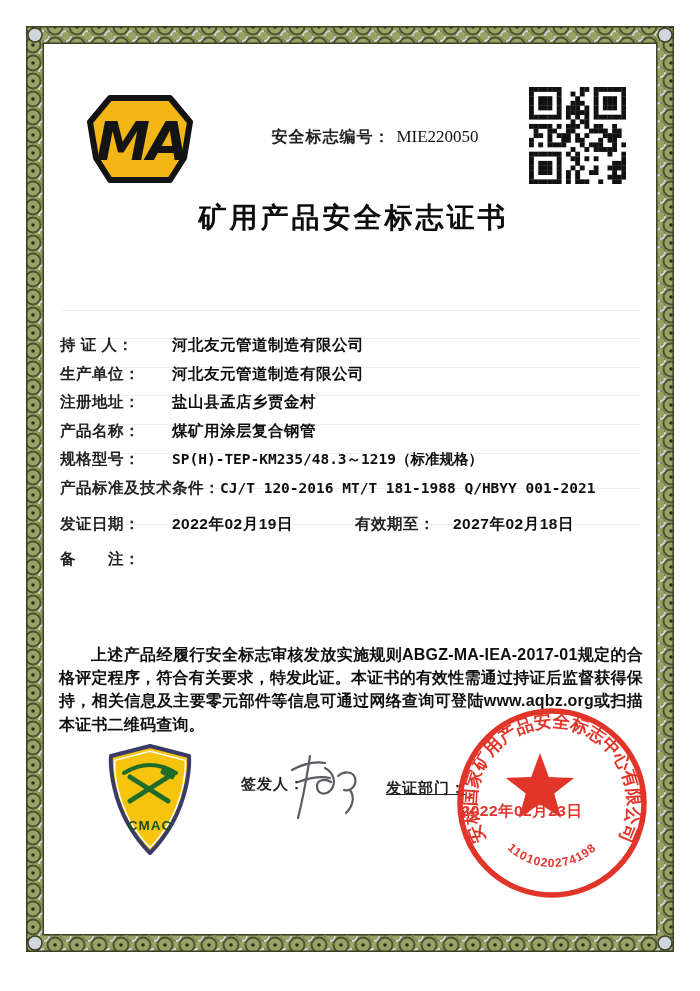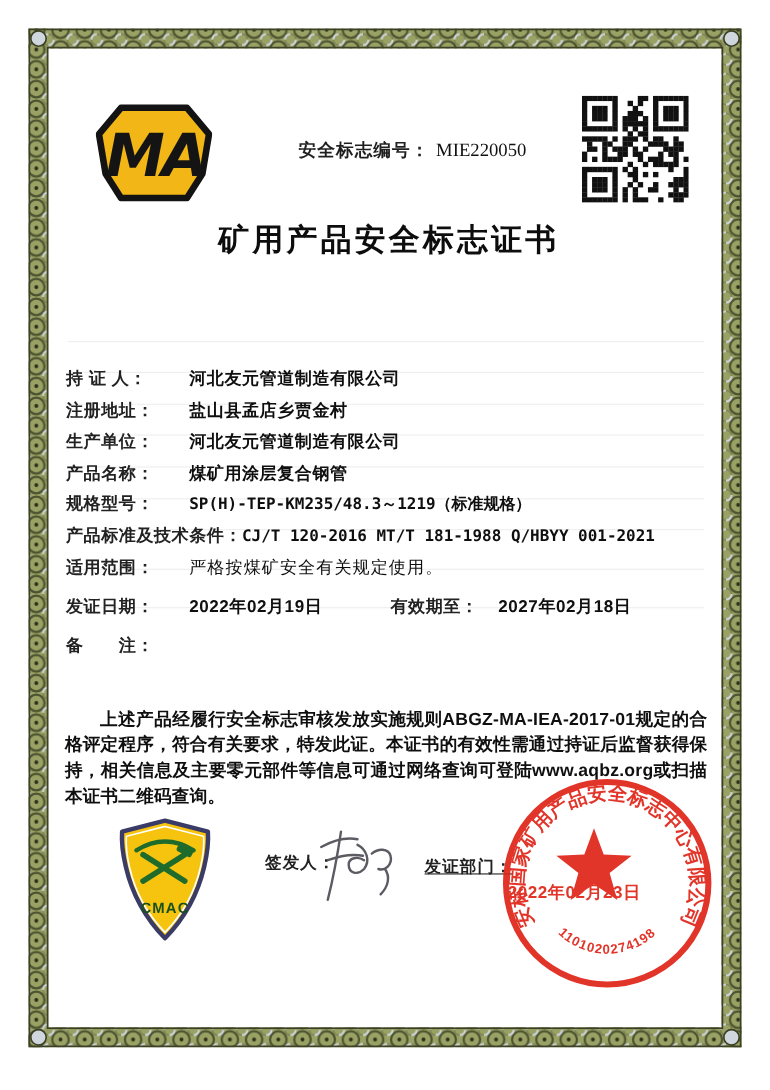--- a/index.html
+++ b/index.html
@@ -327,36 +327,33 @@
       </g>
   </svg>
 
   <div class="title">矿用产品安全标志证书</div>
 
   <div class="fields">
     <div class="row">
       <span class="lbl">持 证 人：</span><span class="val">河北友元管道制造有限公司</span>
     </div>
     <div class="row">
+      <span class="lbl">生产单位：</span><span class="val">河北友元管道制造有限公司</span>
+    </div>
+    <div class="row">
       <span class="lbl">注册地址：</span><span class="val">盐山县孟店乡贾金村</span>
     </div>
     <div class="row">
-      <span class="lbl">生产单位：</span><span class="val">河北友元管道制造有限公司</span>
-    </div>
-    <div class="row">
       <span class="lbl">产品名称：</span><span class="val">煤矿用涂层复合钢管</span>
     </div>
     <div class="row">
       <span class="lbl">规格型号：</span><span class="val mono">SP(H)-TEP-KM235/48.3～1219（标准规格）</span>
     </div>
     <div class="row">
       <span class="lbl">产品标准及技术条件：</span><span class="val mono">CJ/T 120-2016 MT/T 181-1988 Q/HBYY 001-2021</span>
-    </div>
-    <div class="row">
-      <span class="lbl">适用范围：</span><span class="val kai">严格按煤矿安全有关规定使用。</span>
     </div>
     <div class="row gap">
       <span class="lbl">发证日期：</span><span class="val">2022年02月19日</span><span class="lbl second">有效期至：</span><span class="val">2027年02月18日</span>
     </div>
     <div class="row gap">
       <span class="lbl">备　　注：</span>
     </div>
   </div>
 
   <div class="statement">上述产品经履行安全标志审核发放实施规则ABGZ-MA-IEA-2017-01规定的合格评定程序，符合有关要求，特发此证。本证书的有效性需通过持证后监督获得保持，相关信息及主要零元部件等信息可通过网络查询可登陆www.aqbz.org或扫描本证书二维码查询。</div>

